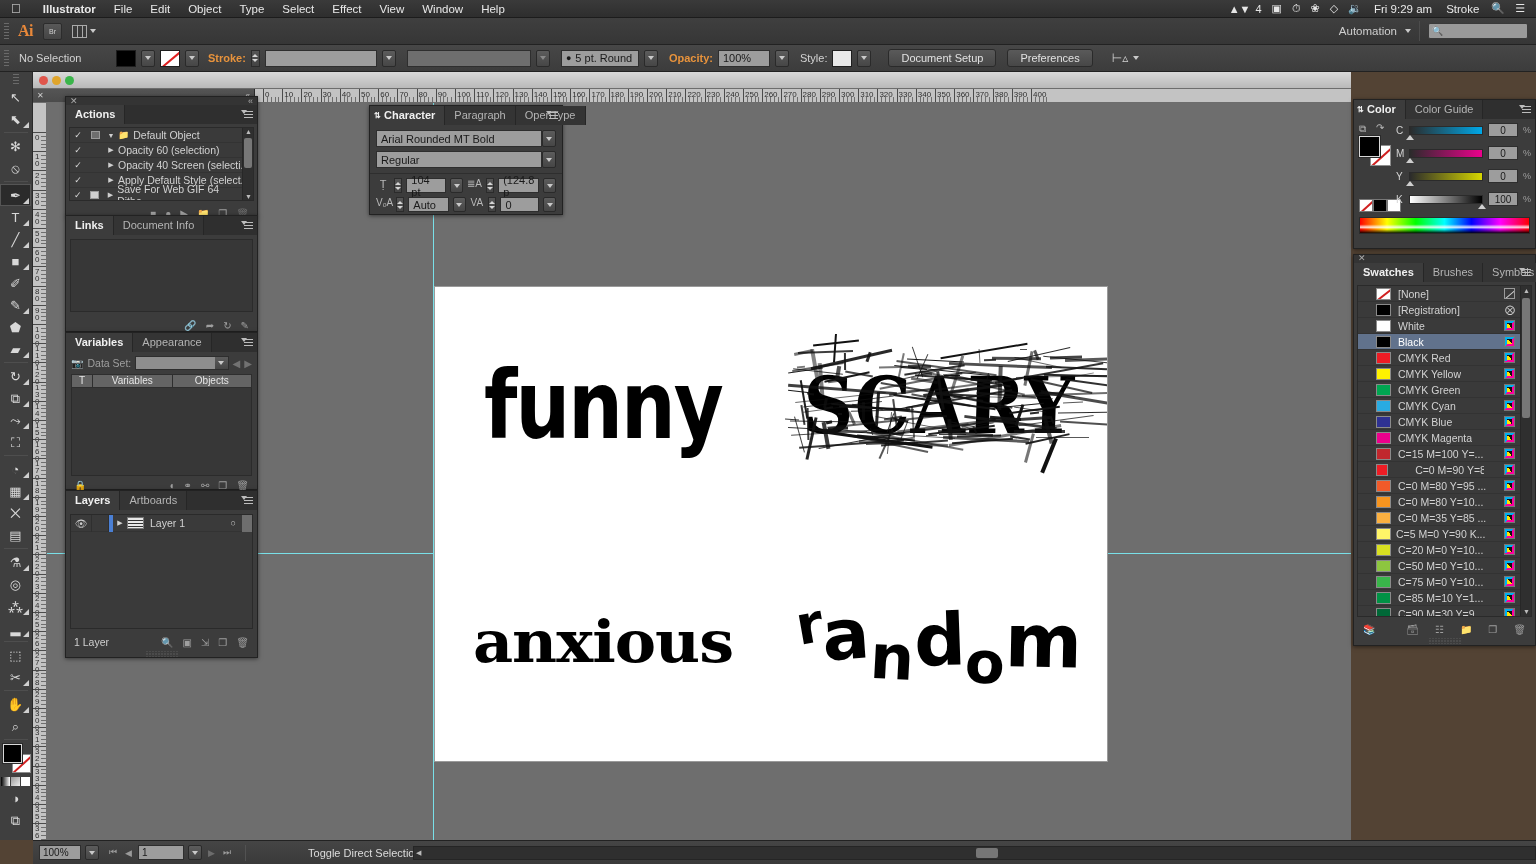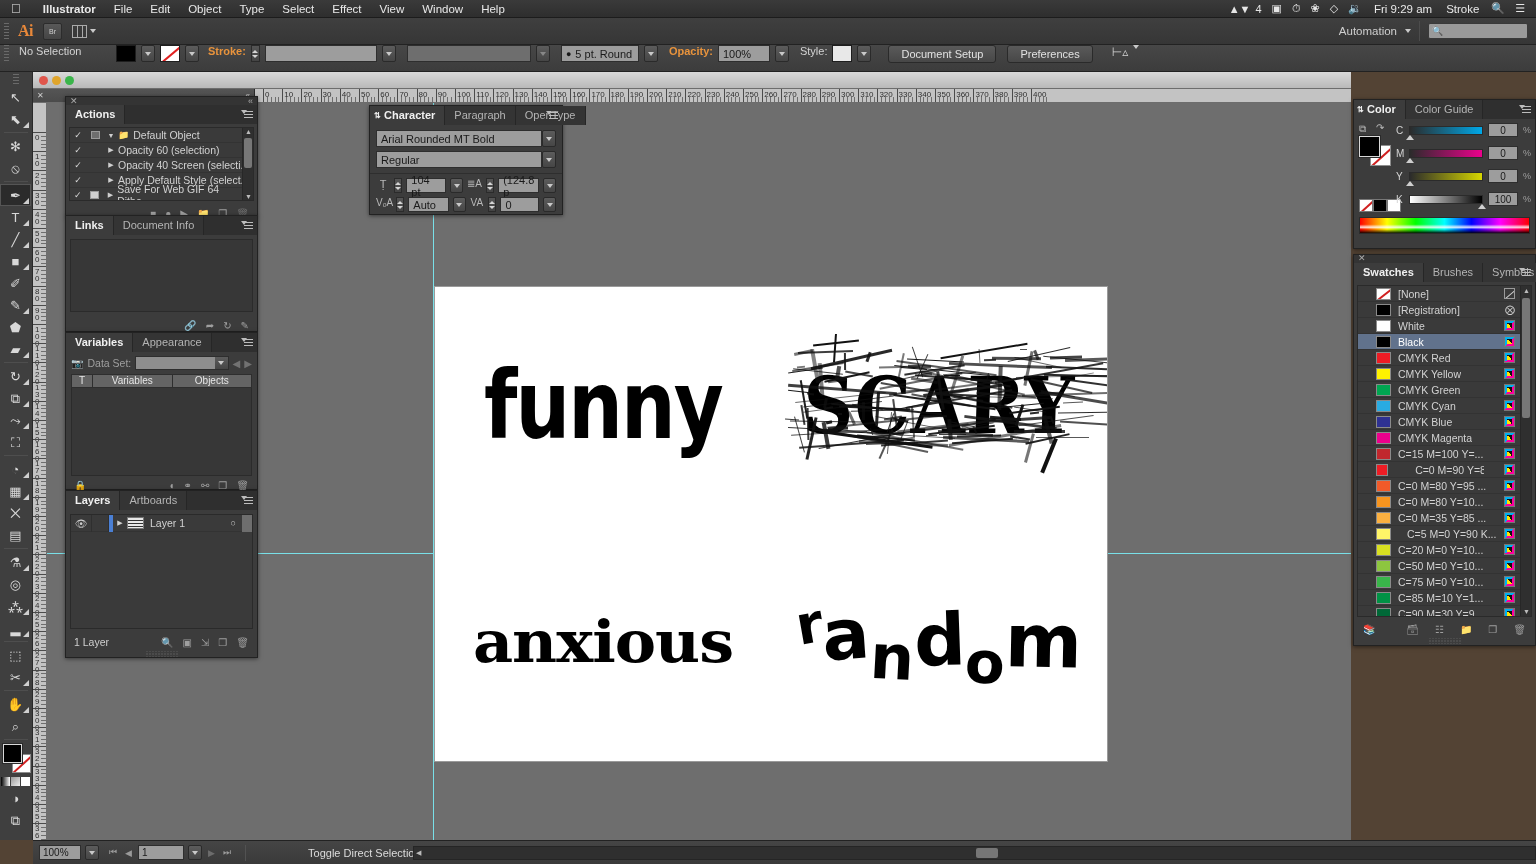--- a/index.html
+++ b/index.html
@@ -53,21 +53,21 @@
   .vdiv { width: 1px; height: 20px; background: #2b2b2b; border-right: 1px solid #4c4c4c; }
   .searchbox { width: 100px; height: 16px; background: #9a9a9a; border: 1px solid #3a3a3a;
                border-radius: 2px; display: flex; align-items: center; padding-left: 3px; }
   .searchbox .mag { font-size: 9px; color: #3c3c3c; }
 
   
   .ctrlbar {
     position: absolute; left: 0; top: 45px; width: 1536px; height: 27px;
     background: linear-gradient(to bottom,#474747,#3c3c3c);
     border-bottom: 1px solid #222;
-    display: flex; gap: 5px;
+    display: flex; align-items: center; gap: 5px;
   }
   .ctrlbar .lbl { font-size: 11px; color: #d3d3d3; }
   .ctrlbar .orange { color: #e8933c; font-weight: bold; font-size: 11px; }
   .swatchbtn { width: 20px; height: 17px; border: 1px solid #1e1e1e; background: #000; }
   .swatch-none { width: 20px; height: 17px; border: 1px solid #1e1e1e; background: #fff; position: relative; overflow: hidden; }
   .swatch-none::after { content:''; position:absolute; left:-3px; top:7px; width:28px; height:2px;
                         background:#e02020; transform: rotate(-40deg); }
   .ddbtn { width: 14px; height: 17px; background: linear-gradient(to bottom,#5c5c5c,#464646);
            border: 1px solid #2a2a2a; border-radius: 2px; display: flex; align-items: center; justify-content: center; }
   .field { height: 17px; background: #9d9d9d; border: 1px solid #2e2e2e; color: #1a1a1a;
@@ -1552,21 +1552,21 @@
             <span style="width:15px;height:12px;background:#fbb040;border:1px solid #8a8a8a;display:block;margin-left:18px"></span>
             <span style="margin-left:7px;font-size:10.5px;white-space:nowrap;overflow:hidden">C=0 M=35 Y=85 ...</span>
             <span style="margin-left:auto;margin-right:5px;display:flex">
               <span style="width:11px;height:11px;display:block;background:linear-gradient(135deg,#00b0f0 0 50%,#ff00a0 50% 100%);border:1px solid #777;position:relative">
                 <i style="position:absolute;inset:2px;background:linear-gradient(45deg,#ffe400 0 50%,#111 50% 100%);display:block"></i>
               </span>
             </span>
           </div>
           <div class="prow" style="height: 16px;">
             <span style="width:15px;height:12px;background:#fff568;border:1px solid #8a8a8a;display:block;margin-left:18px"></span>
-            <span style="margin-left:16px;font-size:10.5px;white-space:nowrap;overflow:hidden">C=5 M=0 Y=90 K...</span>
+            <span style="margin-left:5px;font-size:10.5px;white-space:nowrap;overflow:hidden">C=5 M=0 Y=90 K...</span>
             <span style="margin-left:auto;margin-right:5px;display:flex">
               <span style="width:11px;height:11px;display:block;background:linear-gradient(135deg,#00b0f0 0 50%,#ff00a0 50% 100%);border:1px solid #777;position:relative">
                 <i style="position:absolute;inset:2px;background:linear-gradient(45deg,#ffe400 0 50%,#111 50% 100%);display:block"></i>
               </span>
             </span>
           </div>
           <div class="prow" style="height: 16px;">
             <span style="width:15px;height:12px;background:#d9e021;border:1px solid #8a8a8a;display:block;margin-left:18px"></span>
             <span style="margin-left:7px;font-size:10.5px;white-space:nowrap;overflow:hidden">C=20 M=0 Y=10...</span>
             <span style="margin-left:auto;margin-right:5px;display:flex">

